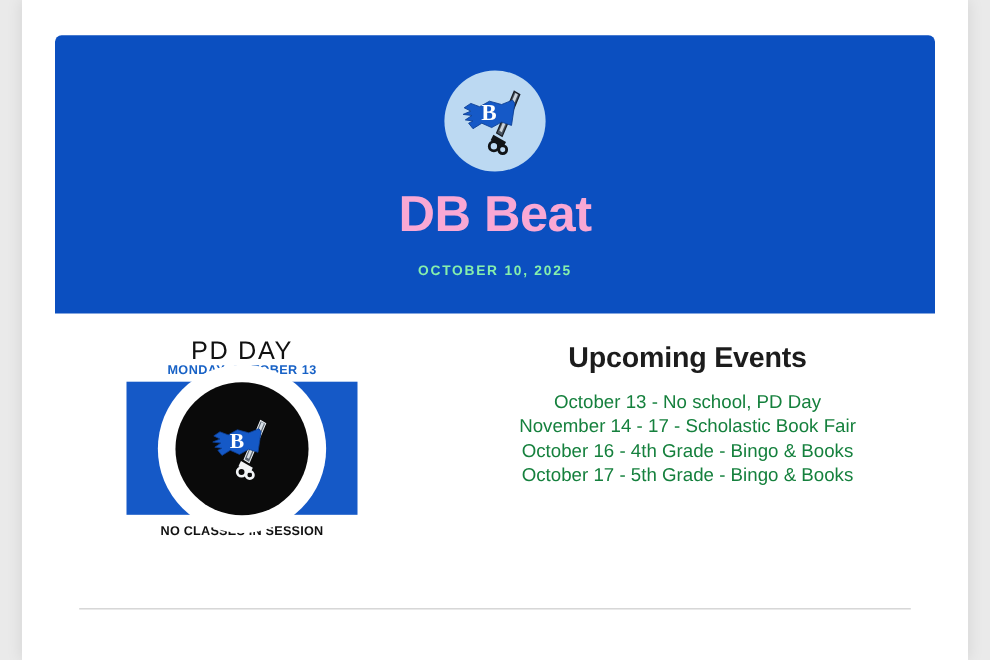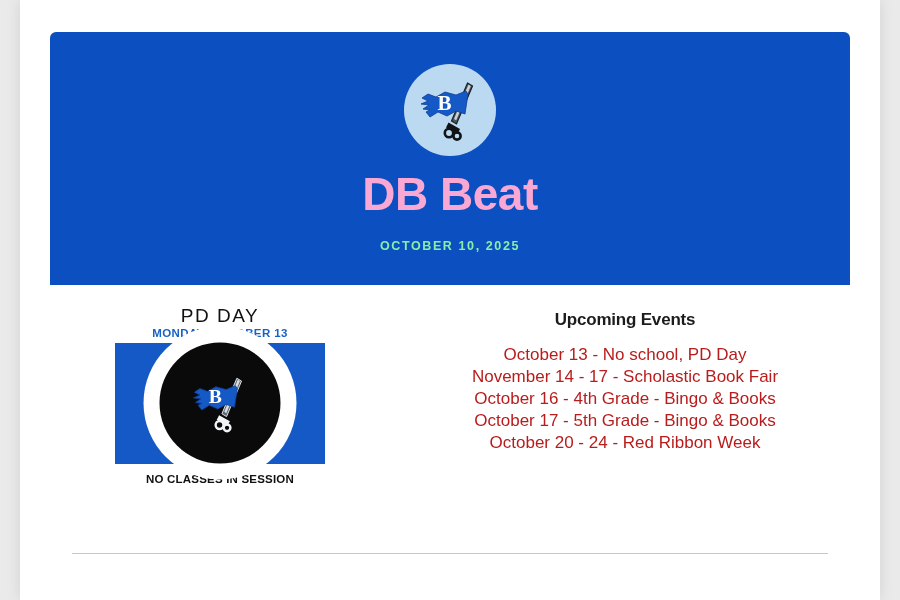--- a/index.html
+++ b/index.html
@@ -98,21 +98,21 @@
     padding-top: 10px;
   }
 
   
   .pd-flyer {
     position: relative;
     width: 210px;
   }
 
   .pd-flyer-title {
-    font-size: 19px;
+    font-size: 23px;
     font-weight: 300;
     letter-spacing: 1.5px;
     color: #111111;
     text-align: center;
     line-height: 1.05;
   }
 
   .pd-flyer-sub {
     font-size: 11.5px;
     font-weight: bold;
@@ -166,31 +166,31 @@
     margin-top: 9px;
     text-align: center;
     font-size: 11.5px;
     font-weight: bold;
     letter-spacing: 0.2px;
     color: #111111;
   }
 
   
   .events-heading {
-    font-size: 17px;
+    font-size: 26px;
     font-weight: bold;
     color: #1c1c1c;
     letter-spacing: -0.2px;
   }
 
   .events-list { margin-top: 14px; }
 
   .event-line {
     font-size: 17px;
-    color: #b91c1c;
+    color: #15803d;
     line-height: 22px;
     white-space: nowrap;
   }
 
   
   .section-divider {
     position: absolute;
     left: 52px;
     top: 553px;
     width: 756px;
@@ -262,21 +262,20 @@
         </div>
       </div>
 
       <div class="col-events">
         <div class="events-heading">Upcoming Events</div>
         <div class="events-list">
           <div class="event-line">October 13 - No school, PD Day</div>
           <div class="event-line">November 14 - 17 - Scholastic Book Fair</div>
           <div class="event-line">October 16 - 4th Grade - Bingo &amp; Books</div>
           <div class="event-line">October 17 - 5th Grade - Bingo &amp; Books</div>
-          <div class="event-line">October 20 - 24 - Red Ribbon Week</div>
         </div>
       </div>
 
     </div>
 
     <div class="section-divider"></div>
 
   </div>
 </div>
 

